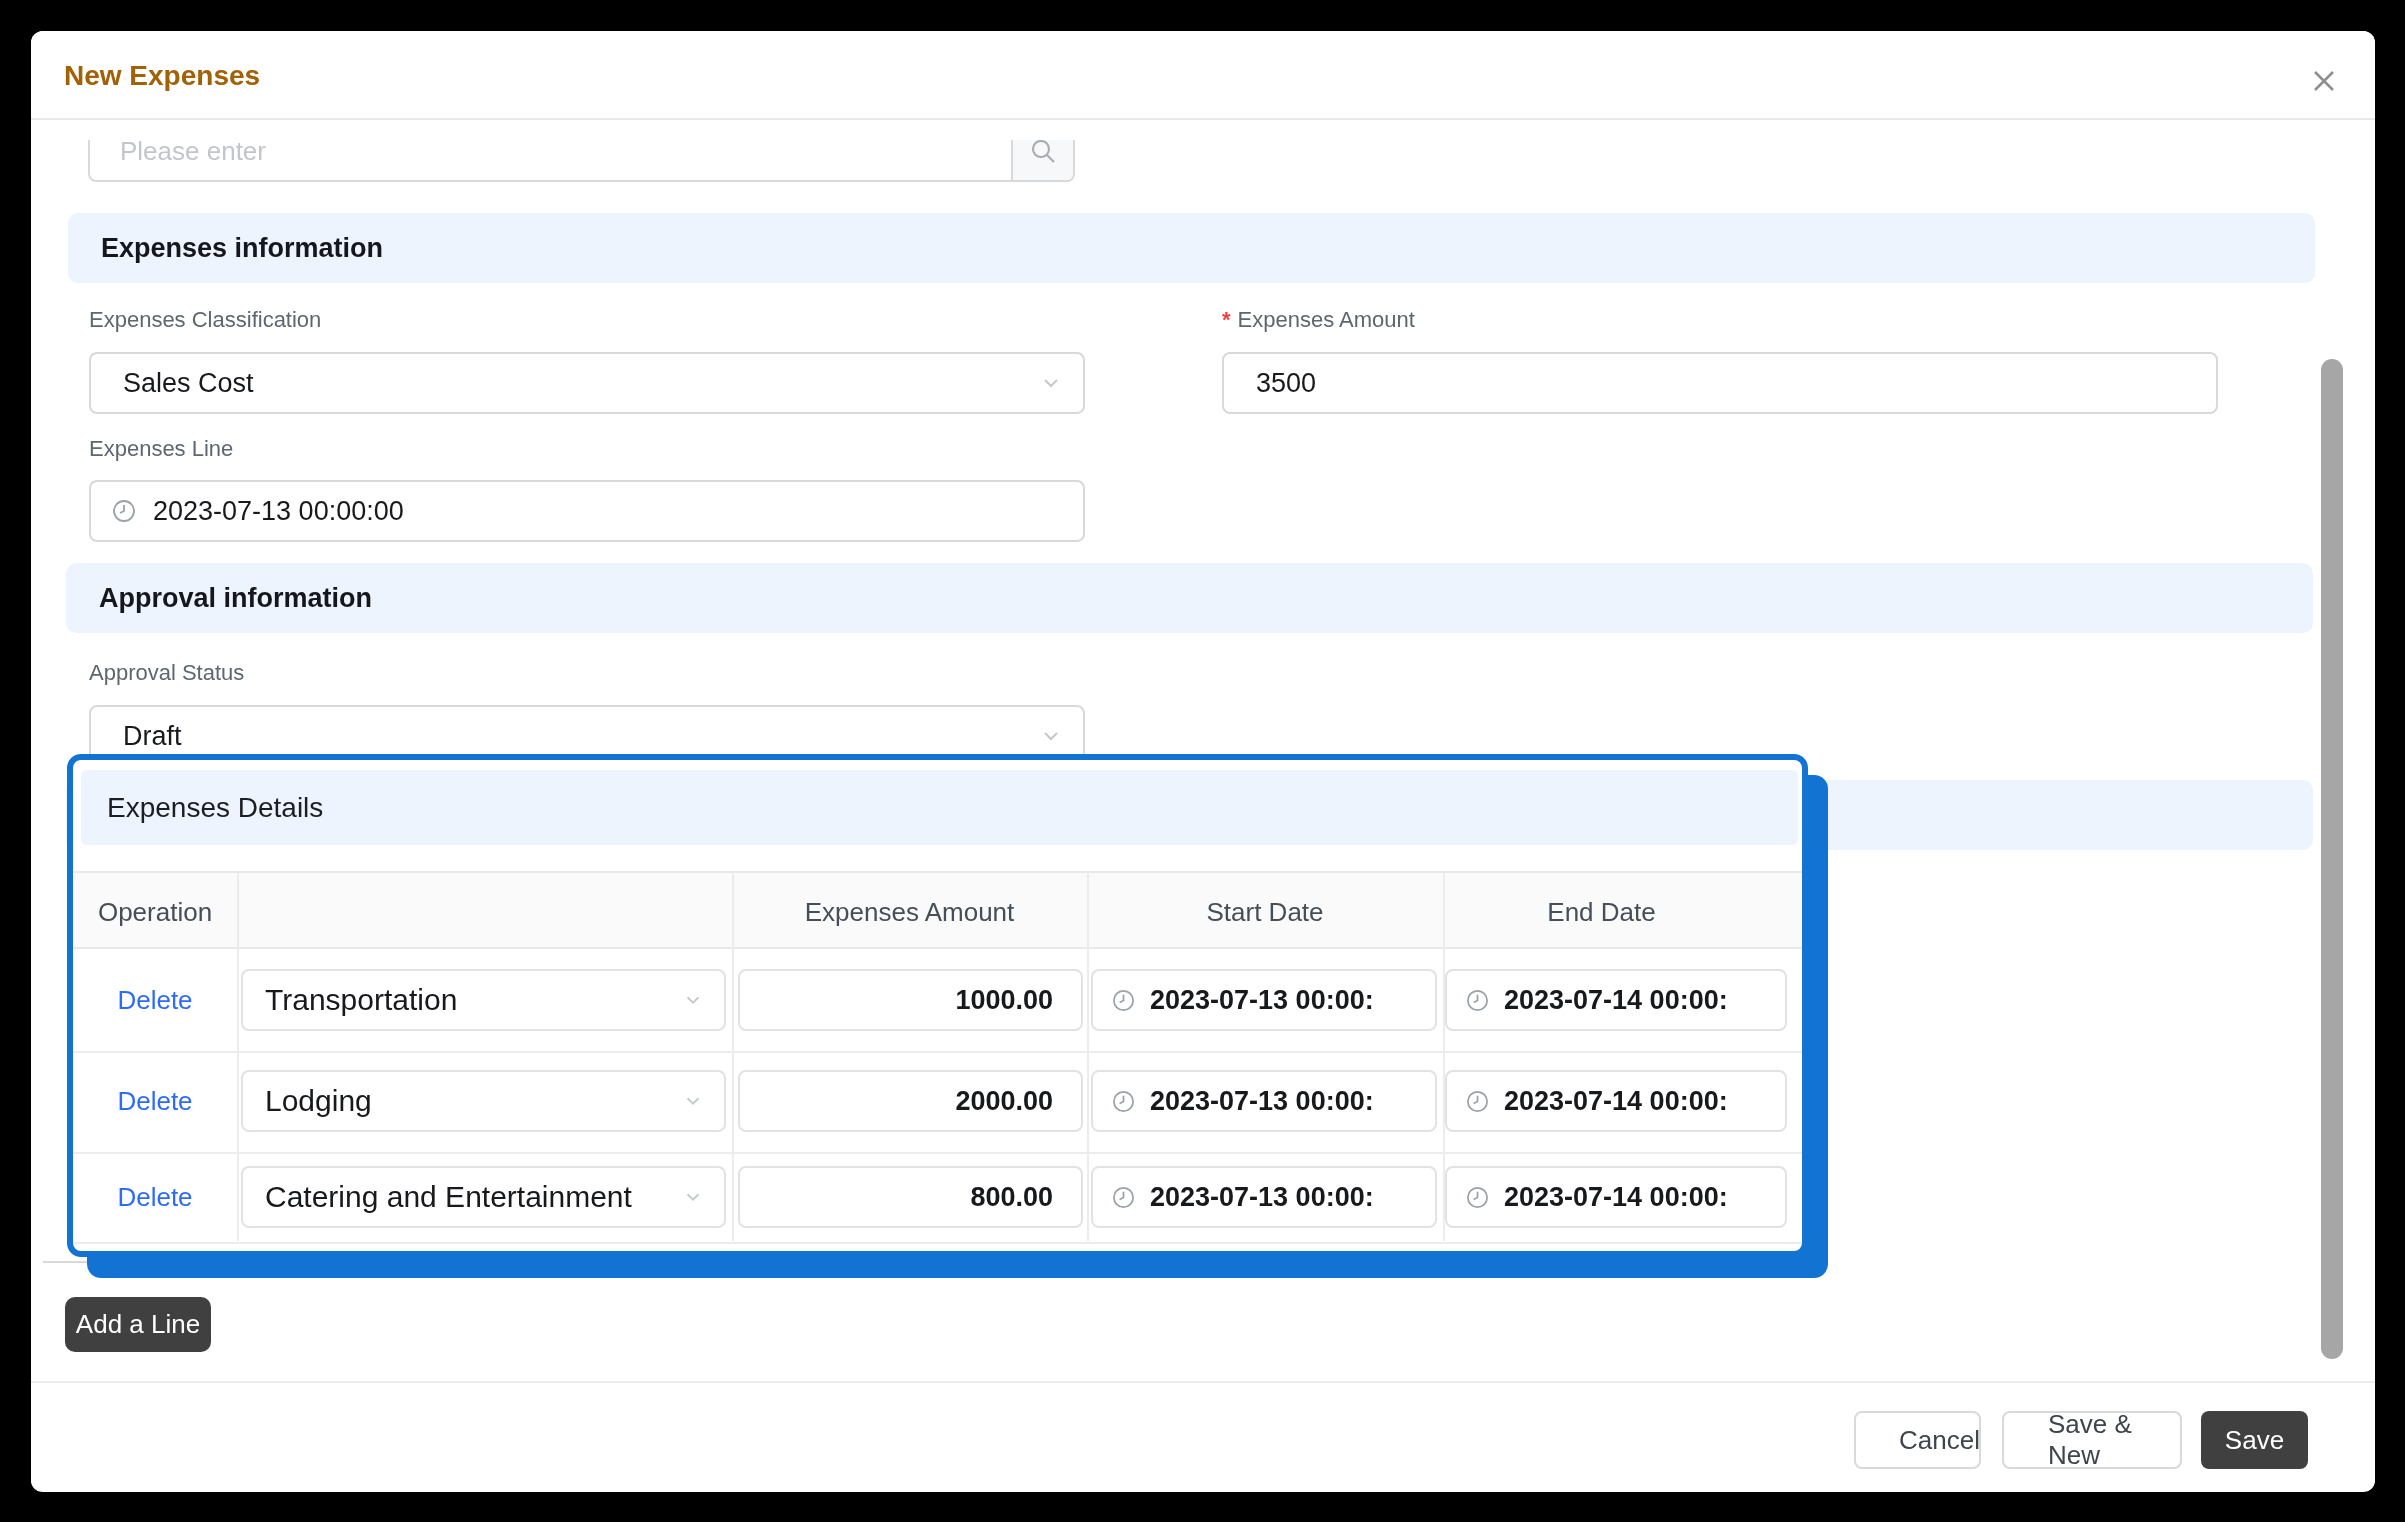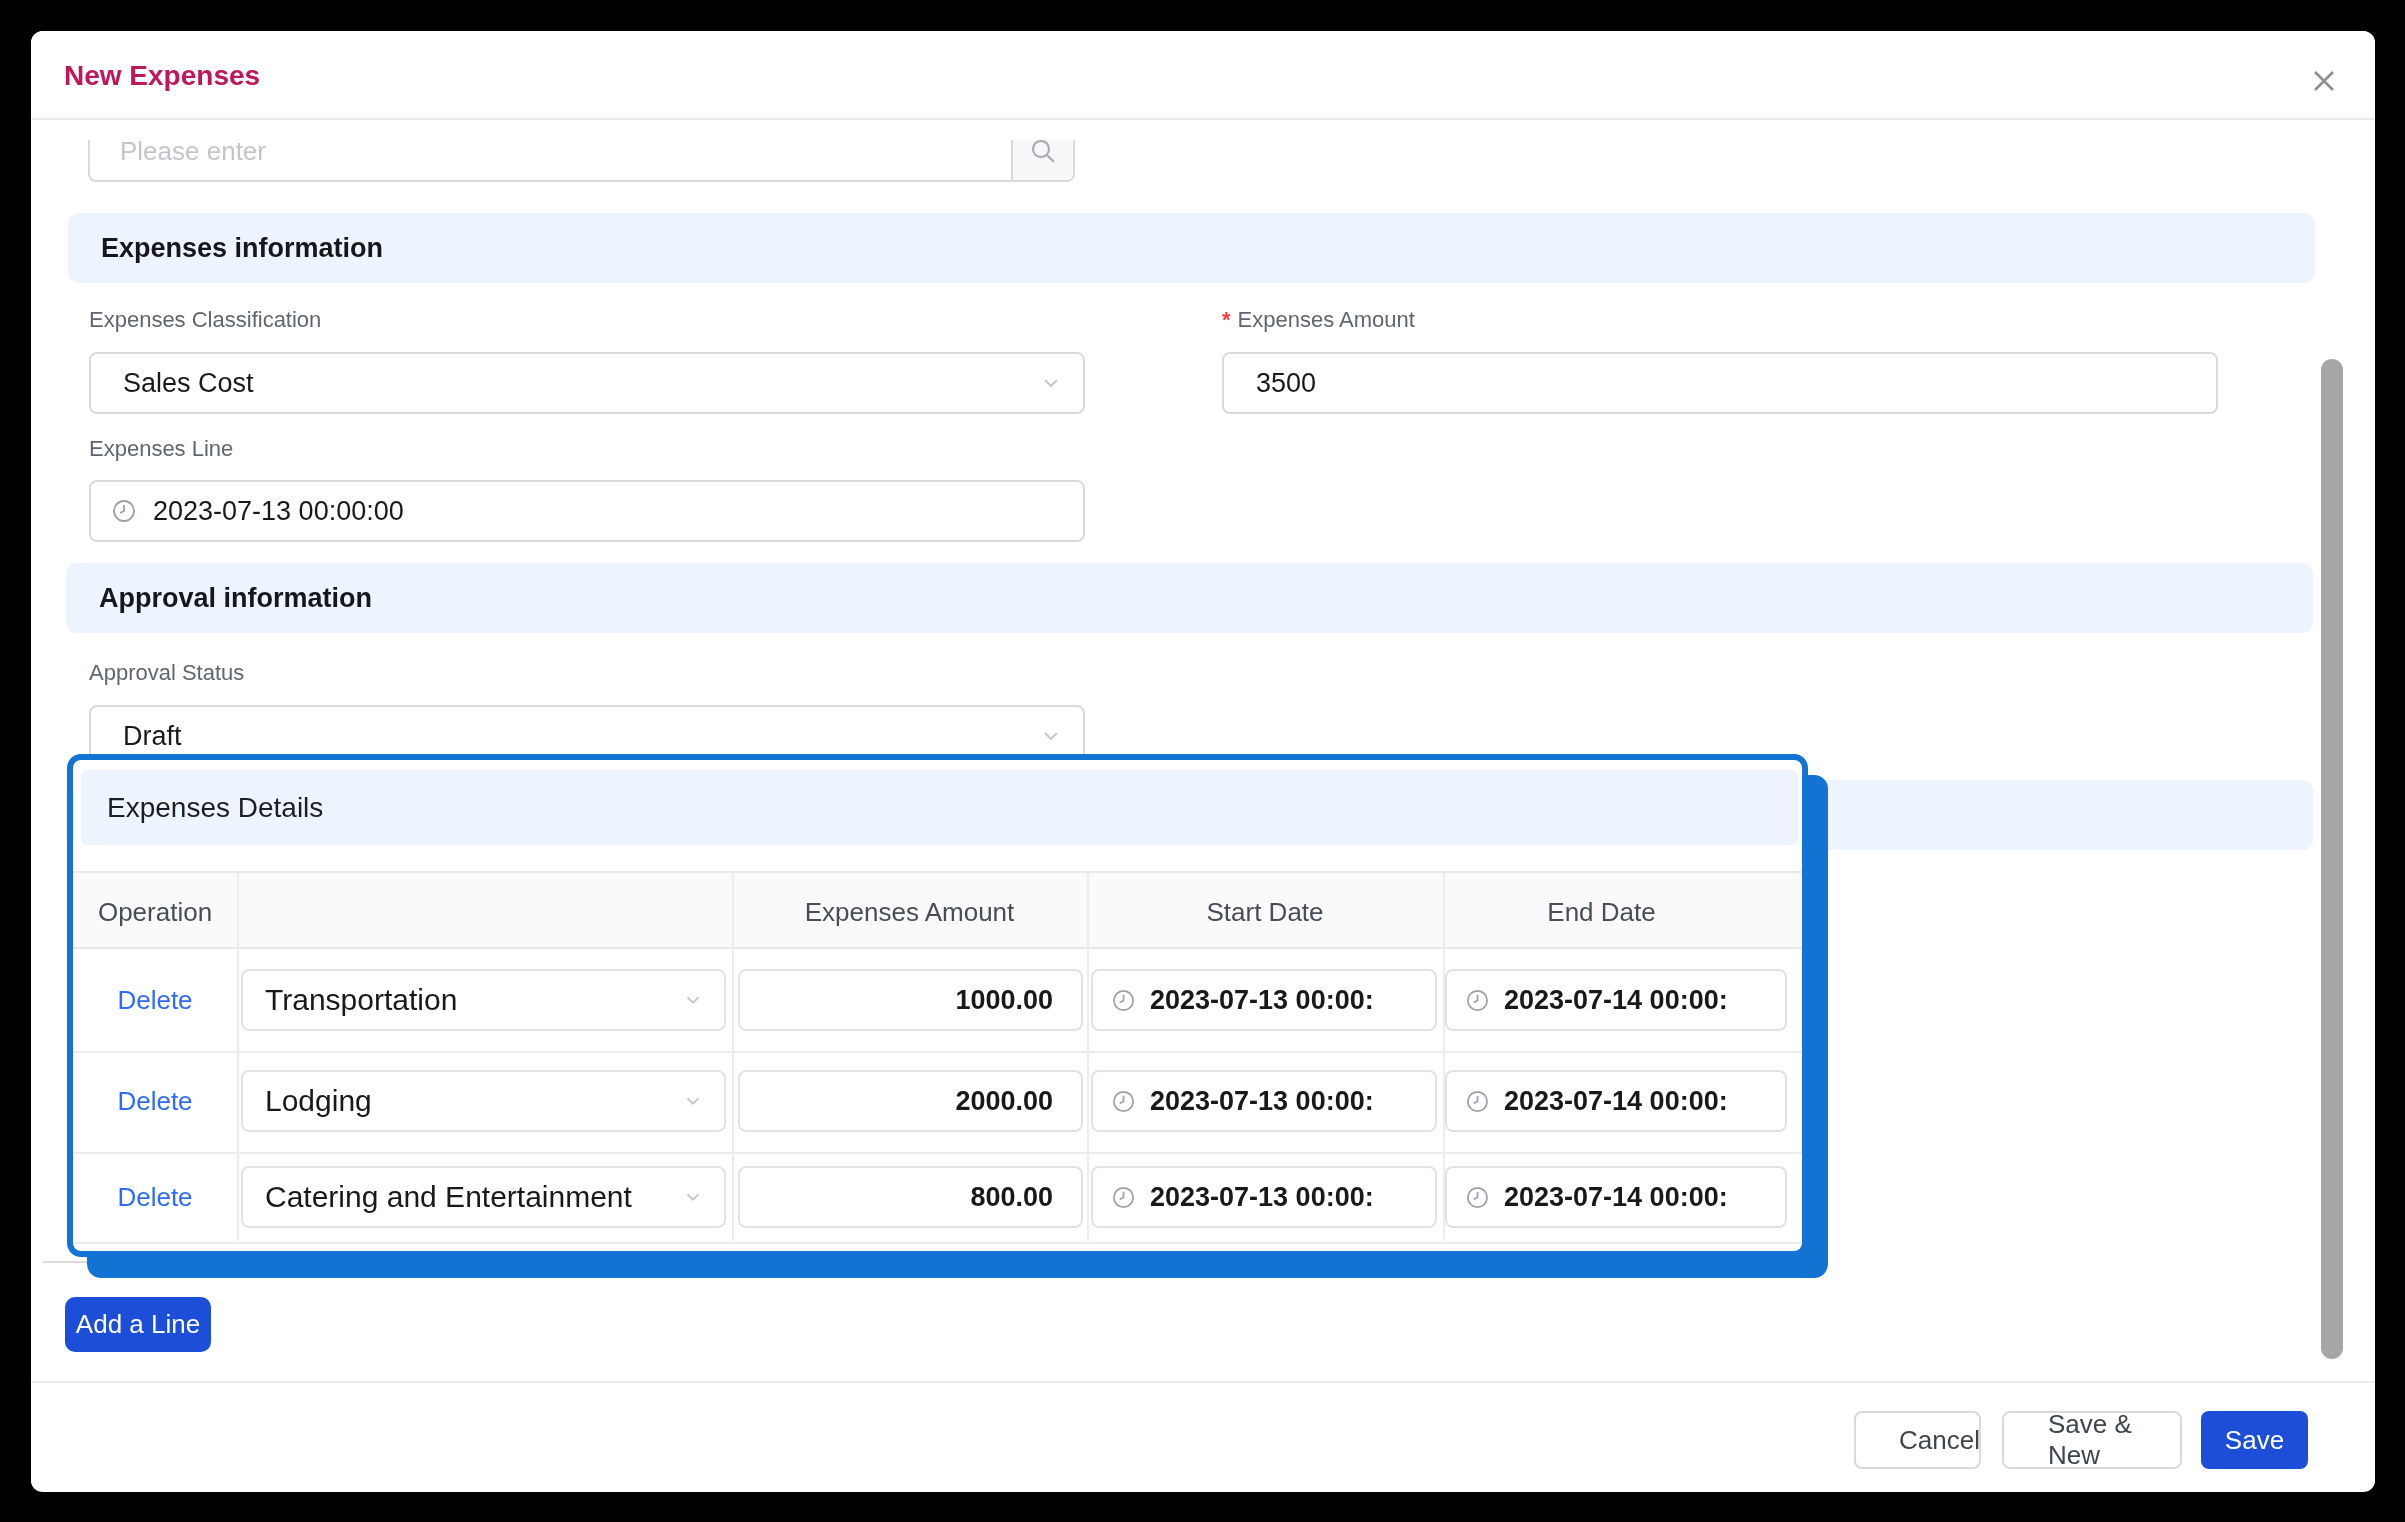--- a/index.html
+++ b/index.html
@@ -7,21 +7,21 @@
   .abs { position:absolute; }
   .screen { position:relative; width:2406px; height:1522px; background:#000; overflow:hidden; }
 
   .modal { position:absolute; left:31px; top:31px; width:2344px; height:1461px;
            background:#fff; border-radius:12px; overflow:hidden; }
 
   
   .modal-header { position:absolute; left:0; top:0; width:100%; height:89px;
                   border-bottom:2px solid #e9e9e9; background:#fff; z-index:20; }
   .modal-title { position:absolute; left:33px; top:0; height:89px; display:flex; align-items:center;
-                 font-size:28px; font-weight:700; color:#be185d; }
+                 font-size:28px; font-weight:700; color:#a16207; }
   .close-btn { position:absolute; left:2275px; top:32px; width:36px; height:36px; display:flex;
                align-items:center; justify-content:center; cursor:pointer; }
 
   
   .modal-body { position:absolute; left:0; top:89px; width:2344px; height:1262px; overflow:hidden; background:#fff;margin-top:20px; }
 
   
   .field { background:#fff; border:2px solid #d9d9d9; border-radius:8px;
            display:flex; align-items:center; font-size:27px; color:#17191d; }
   .field .val { padding-left:32px; font-weight:500; }
@@ -57,21 +57,21 @@
   .hline { position:absolute; left:0; width:1729px; height:2px; background:#ececec; }
 
   .delete-link { position:absolute; left:0; width:164px; display:flex; align-items:center; justify-content:center;
                  font-size:26px; color:#2e6bf6; cursor:pointer; }
   .cell-input { position:absolute; height:62px; background:#fff; border:2px solid #e2e2e2; border-radius:8px;
                 display:flex; align-items:center; font-size:27px; color:#17191d; }
   .cat-input  { font-size:30px; padding-left:22px; }
   .amt-input  { justify-content:flex-end; padding-right:28px; font-weight:600; }
   .date-cell  { padding-left:18px; gap:14px; font-weight:600; overflow:hidden; white-space:nowrap; }
 
-  .btn-primary { background:#1d4ed8; color:#fff; border:none; border-radius:10px;
+  .btn-primary { background:#404040; color:#fff; border:none; border-radius:10px;
                  display:flex; align-items:center; justify-content:center; cursor:pointer; }
   .add-line { position:absolute; left:34px; top:1157px; width:146px; height:55px; font-size:26px; }
 
   
   .modal-footer { position:absolute; left:0; top:1350px; width:2344px; height:110px;
                   border-top:2px solid #ececec; background:#fff; }
   .btn-plain { position:absolute; top:28px; height:58px; background:#fff; border:2px solid #d9d9d9;
                border-radius:8px; display:flex; align-items:center; justify-content:center;
                font-size:26px; color:#3f454d; cursor:pointer;padding-left:44px; }
 

